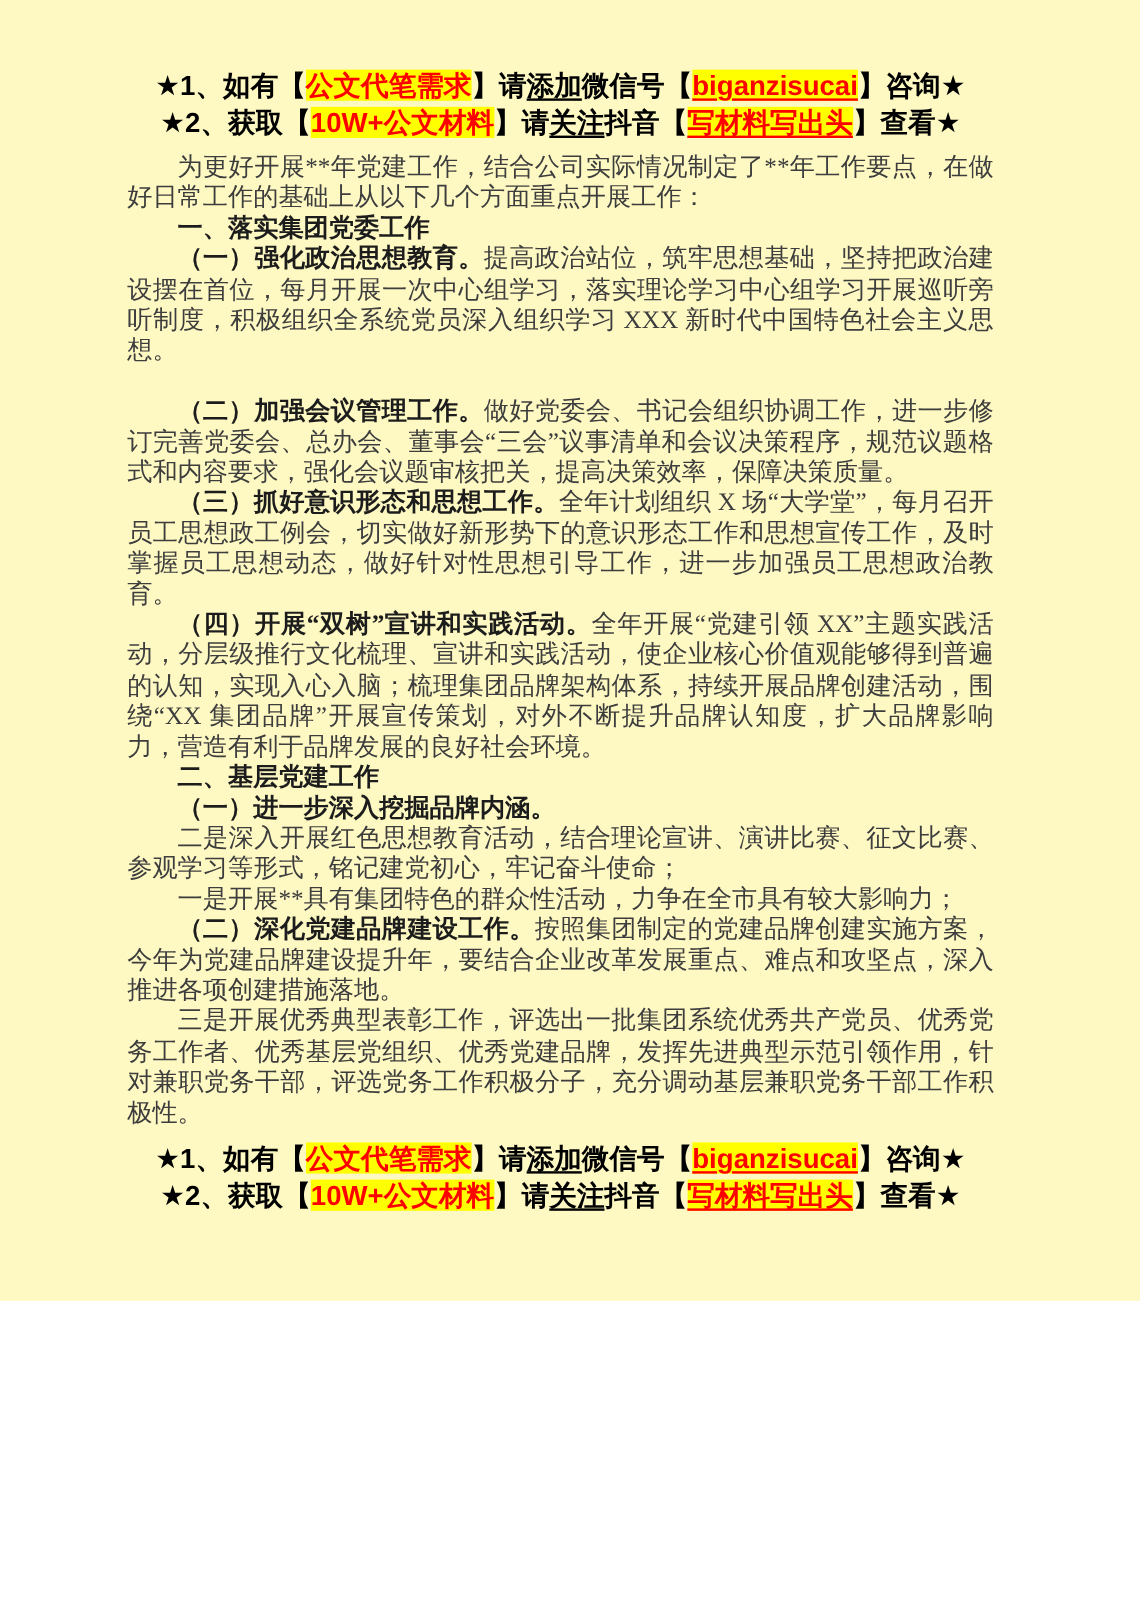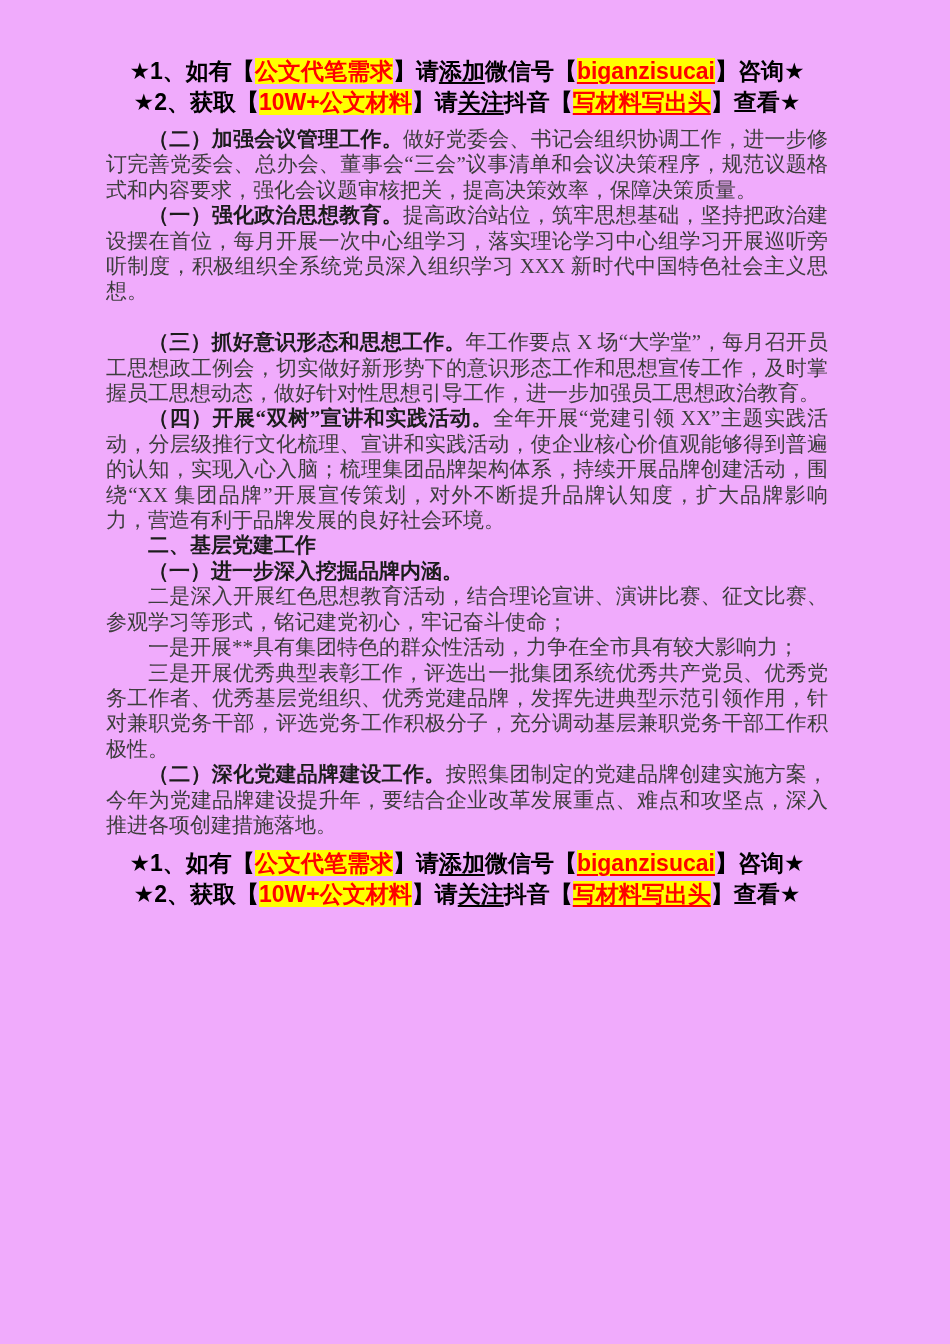--- a/index.html
+++ b/index.html
@@ -3,23 +3,23 @@
 <meta charset="utf-8">
 <style>
   html, body { margin: 0; padding: 0; background: #ffffff; }
   body {
     width: 950px; height: 1344px;
     font-family: "Liberation Serif", "DejaVu Serif", serif;
     overflow: hidden;
   }
   .page {
     box-sizing: border-box;
-    width: 950px; height: 1344px;
+    width: 950px; height: 1084px;
     padding: 56px 122px 0 106px;
-    background: #f0abfc;
+    background: #fef9c3;
   }
   .notice {
     text-align: center;
     font-family: "Liberation Sans", "DejaVu Sans", sans-serif;
     font-weight: 700;
     font-size: 23px;
     line-height: 31px;
     color: #000000;
     white-space: nowrap;
     margin: 0 -30px;
@@ -68,41 +68,43 @@
 <body>
 
 <div class="page">
 
   <div class="notice">
     <p class="notice-line"><span>★1、如有【</span><span class="hl">公文代笔需求</span><span>】请</span><span class="u-black">添加</span><span>微信号【</span><span class="hl-u">biganzisucai</span><span>】咨询★</span></p>
     <p class="notice-line"><span>★2、获取【</span><span class="hl">10W+公文材料</span><span>】请</span><span class="u-black">关注</span><span>抖音【</span><span class="hl-u">写材料写出头</span><span>】查看★</span></p>
   </div>
 
   <div class="doc">
+    <p class="body"><span class="lead"></span><span>为更好开展**年党建工作，结合公司实际情况制定了**年工作要点，在做好日常工作的基础上从以下几个方面重点开展工作：</span></p>
 
+    <p class="heading">一、落实集团党委工作</p>
+
+    <p class="body space-after"><span class="lead">（一）强化政治思想教育。</span><span>提高政治站位，筑牢思想基础，坚持把政治建设摆在首位，每月开展一次中心组学习，落实理论学习中心组学习开展巡听旁听制度，积极组织全系统党员深入组织学习 XXX 新时代中国特色社会主义思想。</span></p>
 
     <p class="body"><span class="lead">（二）加强会议管理工作。</span><span>做好党委会、书记会组织协调工作，进一步修订完善党委会、总办会、董事会“三会”议事清单和会议决策程序，规范议题格式和内容要求，强化会议题审核把关，提高决策效率，保障决策质量。</span></p>
 
-    <p class="body space-after"><span class="lead">（一）强化政治思想教育。</span><span>提高政治站位，筑牢思想基础，坚持把政治建设摆在首位，每月开展一次中心组学习，落实理论学习中心组学习开展巡听旁听制度，积极组织全系统党员深入组织学习 XXX 新时代中国特色社会主义思想。</span></p>
-
-    <p class="body"><span class="lead">（三）抓好意识形态和思想工作。</span><span>年工作要点 X 场“大学堂”，每月召开员工思想政工例会，切实做好新形势下的意识形态工作和思想宣传工作，及时掌握员工思想动态，做好针对性思想引导工作，进一步加强员工思想政治教育。</span></p>
+    <p class="body"><span class="lead">（三）抓好意识形态和思想工作。</span><span>全年计划组织 X 场“大学堂”，每月召开员工思想政工例会，切实做好新形势下的意识形态工作和思想宣传工作，及时掌握员工思想动态，做好针对性思想引导工作，进一步加强员工思想政治教育。</span></p>
 
     <p class="body"><span class="lead">（四）开展“双树”宣讲和实践活动。</span><span>全年开展“党建引领 XX”主题实践活动，分层级推行文化梳理、宣讲和实践活动，使企业核心价值观能够得到普遍的认知，实现入心入脑；梳理集团品牌架构体系，持续开展品牌创建活动，围绕“XX 集团品牌”开展宣传策划，对外不断提升品牌认知度，扩大品牌影响力，营造有利于品牌发展的良好社会环境。</span></p>
 
     <p class="heading">二、基层党建工作</p>
 
     <p class="body"><span class="lead">（一）进一步深入挖掘品牌内涵。</span><span></span></p>
 
     <p class="body"><span>二是深入开展红色思想教育活动，结合理论宣讲、演讲比赛、征文比赛、参观学习等形式，铭记建党初心，牢记奋斗使命；</span></p>
 
     <p class="body"><span>一是开展**具有集团特色的群众性活动，力争在全市具有较大影响力；</span></p>
 
+    <p class="body"><span class="lead">（二）深化党建品牌建设工作。</span><span>按照集团制定的党建品牌创建实施方案，今年为党建品牌建设提升年，要结合企业改革发展重点、难点和攻坚点，深入推进各项创建措施落地。</span></p>
+
     <p class="body"><span>三是开展优秀典型表彰工作，评选出一批集团系统优秀共产党员、优秀党务工作者、优秀基层党组织、优秀党建品牌，发挥先进典型示范引领作用，针对兼职党务干部，评选党务工作积极分子，充分调动基层兼职党务干部工作积极性。</span></p>
-
-    <p class="body"><span class="lead">（二）深化党建品牌建设工作。</span><span>按照集团制定的党建品牌创建实施方案，今年为党建品牌建设提升年，要结合企业改革发展重点、难点和攻坚点，深入推进各项创建措施落地。</span></p>
 
 
 
   </div>
 
   <div class="notice footer">
     <p class="notice-line"><span>★1、如有【</span><span class="hl">公文代笔需求</span><span>】请</span><span class="u-black">添加</span><span>微信号【</span><span class="hl-u">biganzisucai</span><span>】咨询★</span></p>
     <p class="notice-line"><span>★2、获取【</span><span class="hl">10W+公文材料</span><span>】请</span><span class="u-black">关注</span><span>抖音【</span><span class="hl-u">写材料写出头</span><span>】查看★</span></p>
   </div>
 

